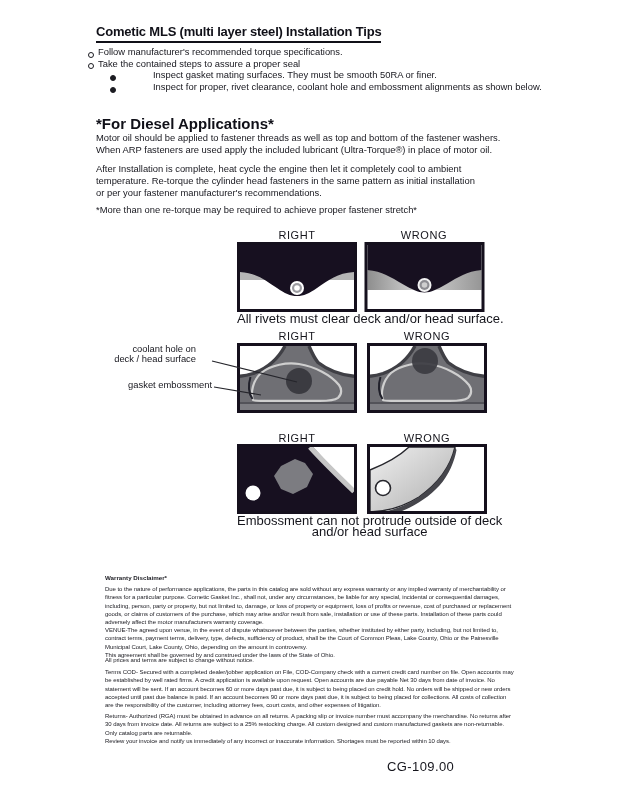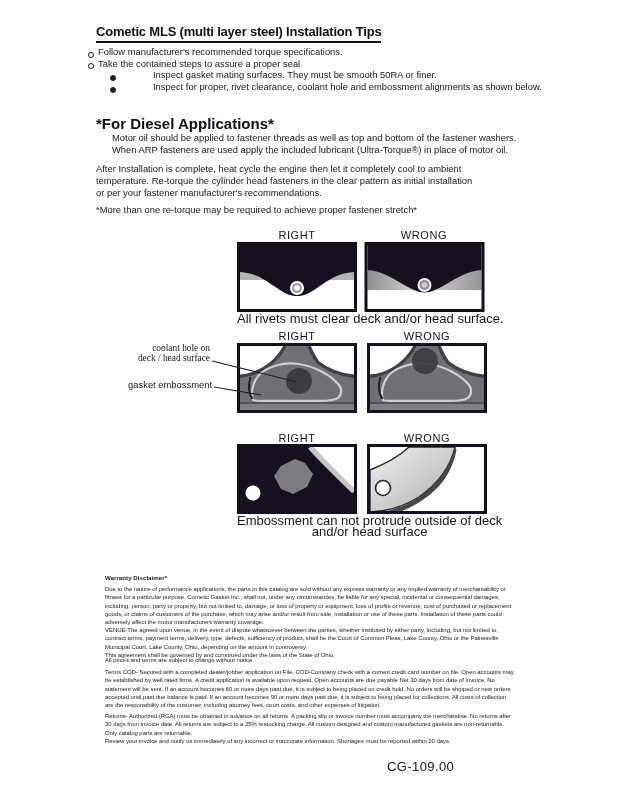--- a/index.html
+++ b/index.html
@@ -13,28 +13,28 @@
     font-size:13px;font-weight:bold;color:#101018;letter-spacing:-0.2px;
     border-bottom:2px solid #101018;padding-bottom:2px;display:inline-block;
   }
   .bullets{position:absolute;left:88px;top:46px;font-size:9.4px;line-height:11.7px;color:#17171e;}
   .brow{display:flex;align-items:flex-end;white-space:nowrap;}
   .brow.sub{margin-left:22px;gap:33px;}
   .mk{flex:none;width:4px;height:4px;border-radius:50%;margin:3px 4px 0 0;border:1px solid #1c1c22;}
   .mk.fill{background:#1c1c22;}
   .diesel-h{position:absolute;left:96px;top:115px;margin:0;font-size:15px;font-weight:bold;color:#101018;}
   .para{position:absolute;left:96px;margin:0;font-size:9.4px;line-height:12.2px;color:#17171e;width:440px;}
-  .p1{top:132px;margin-left:16px;}
+  .p1{top:132px;}
   .p2{top:163px;}
   .note{top:204px;}
   .dl{position:absolute;width:120px;text-align:center;font-size:11px;letter-spacing:0.6px;color:#15151c;}
   .dsvg{position:absolute;display:block;}
   .cap{position:absolute;margin:0;font-size:13px;color:#15151c;line-height:10.5px;}
   .side-label{position:absolute;text-align:right;font-size:9.4px;line-height:9.6px;color:#17171e;}
-  .lbl-coolant{left:98px;top:344px;width:112px;font-family:Liberation Serif, serif;}
+  .lbl-coolant{left:84px;top:344px;width:112px;}
   .lbl-emb{left:98px;top:380px;width:114px;}
   .overlay{position:absolute;left:0;top:0;pointer-events:none;}
   .legal{position:absolute;left:105px;width:470px;margin:0;font-size:6px;line-height:8.3px;color:#222228;letter-spacing:-0.05px;}
   .legal-h{position:absolute;left:105px;top:574px;margin:0;font-size:6.2px;font-weight:bold;color:#1a1a20;}
   .lg1{top:585px;} .lg2{top:626px;} .lg3{top:656px;} .lg4{top:668px;} .lg5{top:712px;} .lg6{top:729px;}
   .pagenum{position:absolute;left:387px;top:759px;font-size:13px;letter-spacing:0.4px;color:#15151c;}
 </style>
 </head>
 <body>
 
@@ -58,21 +58,21 @@
     <div class="brow sub">
         <span class="mk fill"></span>
         <span>Inspect for proper, rivet clearance, coolant hole and embossment alignments as shown below.</span>
       </div>
   </div>
 
   <h2 class="diesel-h">*For Diesel Applications*</h2>
   <p class="para p1 pre">Motor oil should be applied to fastener threads as well as top and bottom of the fastener washers.
 When ARP fasteners are used apply the included lubricant (Ultra-Torque®) in place of motor oil.</p>
   <p class="para p2 pre">After Installation is complete, heat cycle the engine then let it completely cool to ambient
-temperature. Re-torque the cylinder head fasteners in the clear pattern as initial installation
+temperature. Re-torque the cylinder head fasteners in the same pattern as initial installation
 or per your fastener manufacturer's recommendations.</p>
   <p class="para note">*More than one re-torque may be required to achieve proper fastener stretch*</p>
 
   <div class="dl" style="left:237px;top:229px;">RIGHT</div>
   <div class="dl" style="left:364px;top:229px;">WRONG</div>
 
   <svg class="dsvg" style="left:237px;top:242px;" width="120" height="70" viewBox="0 0 120 70">
     <rect x="3" y="28" width="114" height="12" fill="#b5b5b5"></rect>
     <rect x="3" y="38" width="114" height="29" fill="#ffffff"></rect>
     <path d="M3,3 H117 V30 C100,31 92,38 80,46 C72,51.5 67,54 60,54 C53,54 48,51.5 40,46 C28,38 20,31 3,30 Z" fill="#171020"></path>

